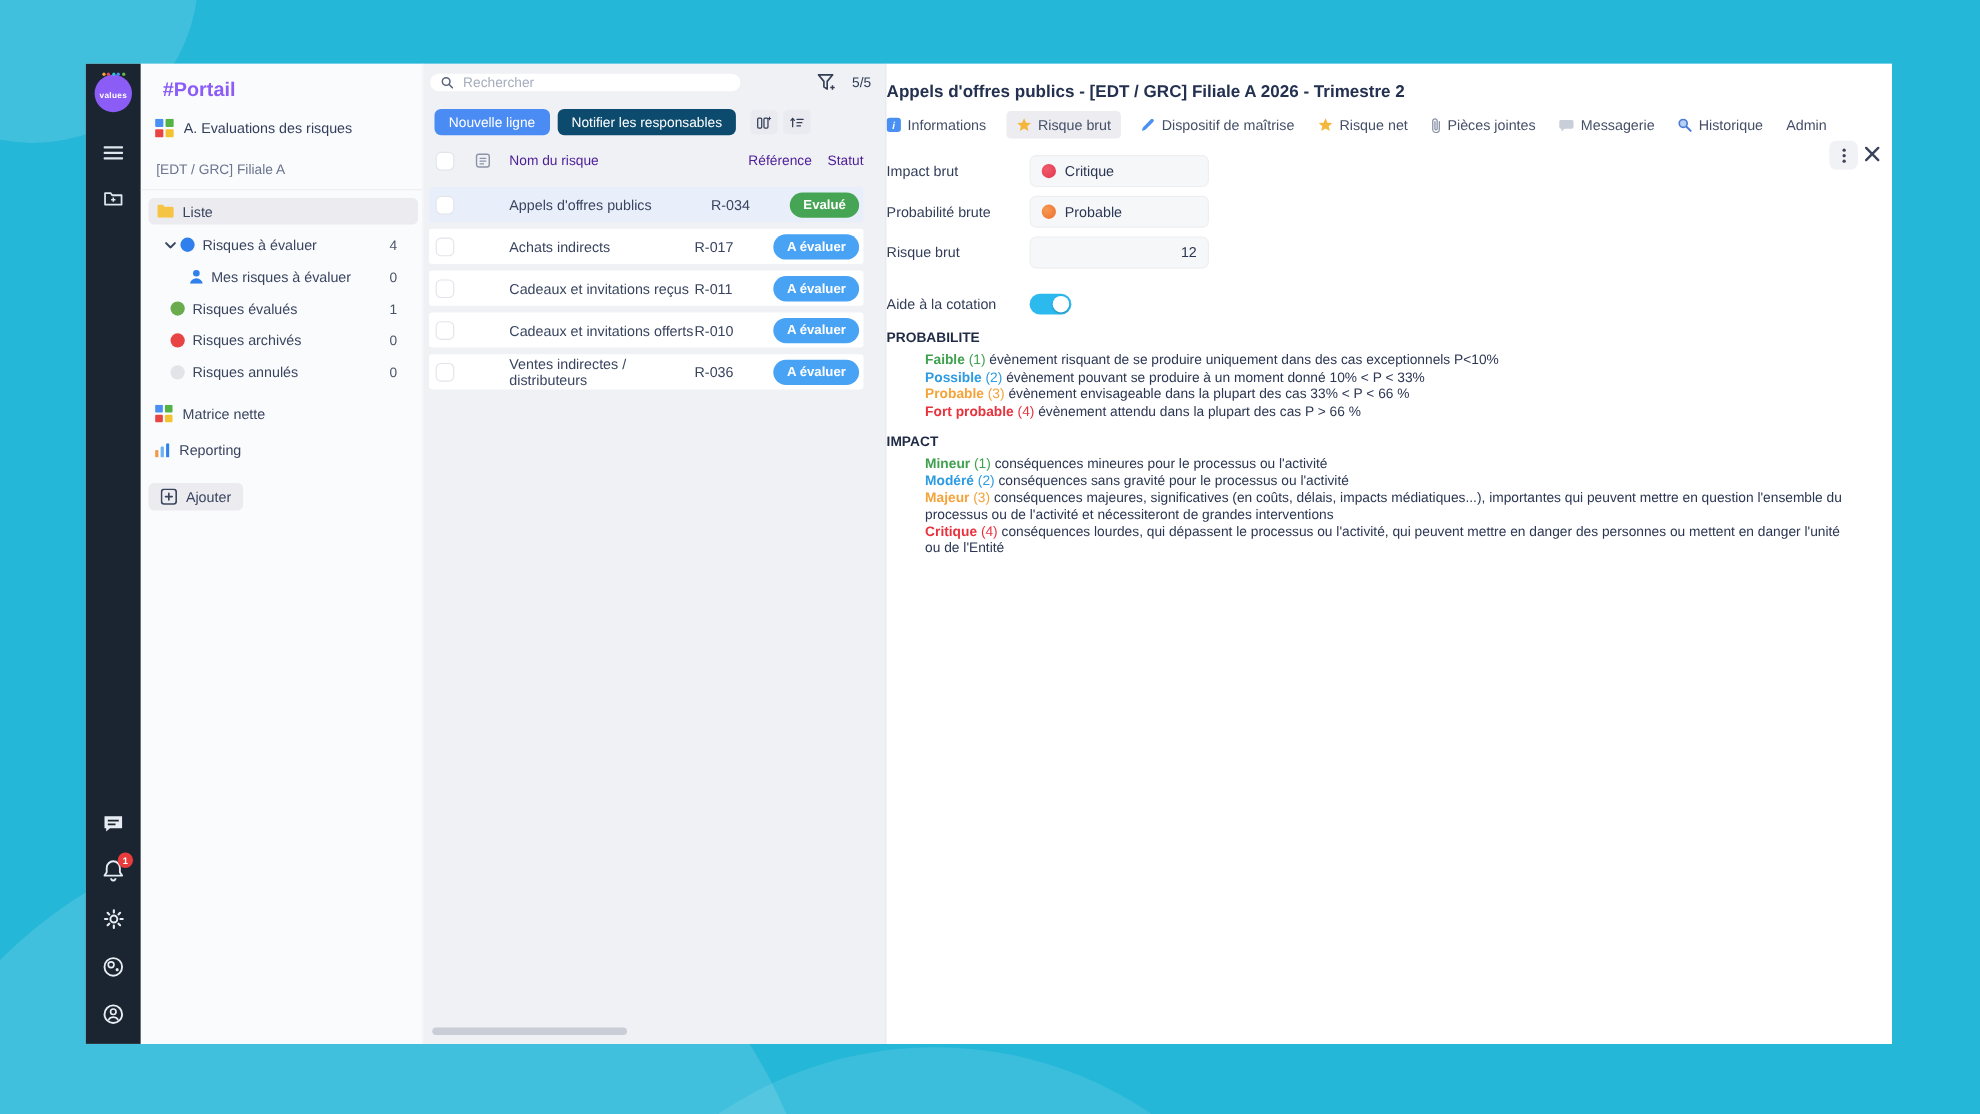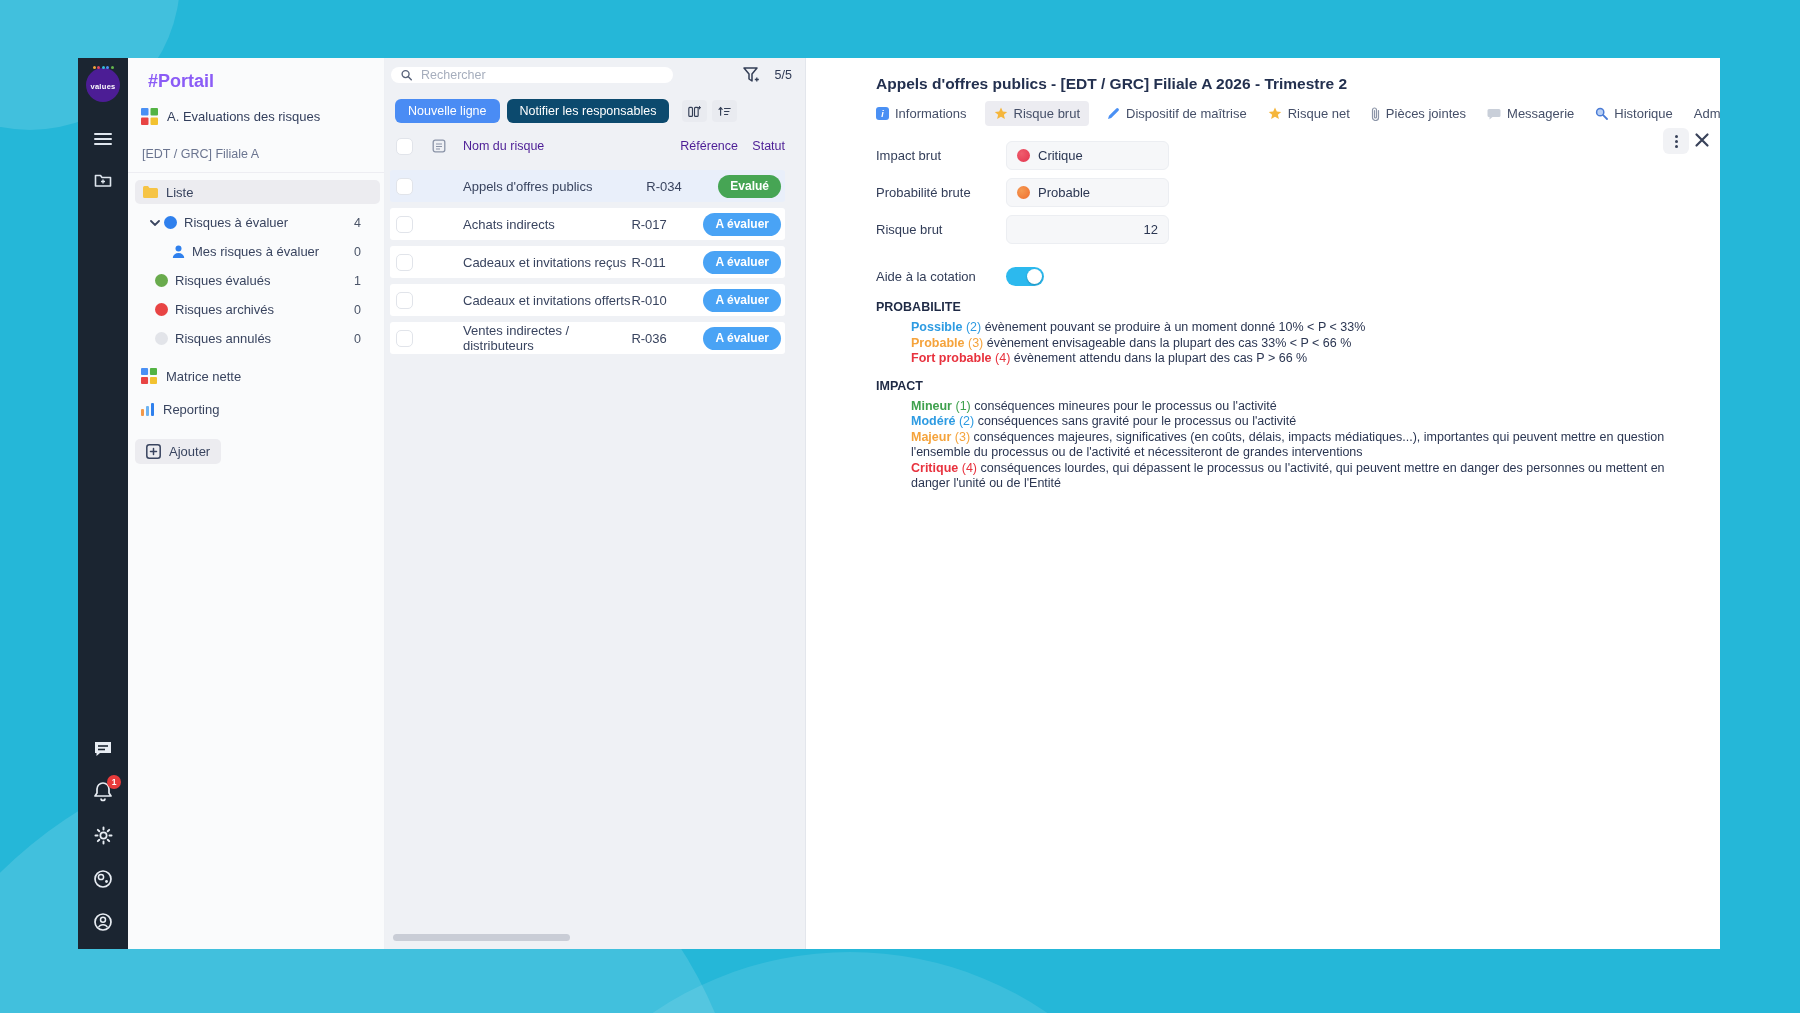--- a/index.html
+++ b/index.html
@@ -7,21 +7,21 @@
          font-family:"Liberation Sans",sans-serif;-webkit-font-smoothing:antialiased;}
   .bg-c{position:absolute;border-radius:50%;background:rgba(255,255,255,.13);}
   .c1{width:880px;height:880px;left:-130px;top:745px;}
   .c2{width:300px;height:300px;left:-120px;top:-170px;}
   .c3{width:700px;height:700px;left:500px;top:952px;background:rgba(255,255,255,.10);}
 
   .window{position:absolute;left:78px;top:58px;width:1642px;height:891px;background:#fff;display:flex;}
 
   
   .rail{width:50px;background:#1b2531;display:flex;flex-direction:column;align-items:center;flex-shrink:0;}
-  .logo{margin-top:10px;width:34px;height:34px;border-radius:50%;background:#4c1d95;display:flex;
+  .logo{margin-top:10px;width:34px;height:34px;border-radius:50%;background:#8b5cf6;display:flex;
         flex-direction:column;align-items:center;justify-content:center;gap:14px;}
   .logo-dots{display:flex;gap:1.5px;}
   .logo-dots i{width:3px;height:3px;border-radius:50%;display:block;}
   .logo-text{color:#fff;font-size:7.5px;font-weight:700;letter-spacing:.3px;line-height:8px;}
   .logo-sub{width:12px;height:1px;background:#5a6470;}
   .rail-top{display:flex;flex-direction:column;align-items:center;gap:26px;margin-top:30px;}
   .rail-bottom{margin-top:auto;display:flex;flex-direction:column;align-items:center;gap:23px;margin-bottom:17px;}
   .rail-ic{position:relative;display:flex;align-items:center;justify-content:center;cursor:pointer;}
   .badge{position:absolute;top:-6px;right:-8px;width:14px;height:14px;border-radius:50%;background:#e83b3b;
          color:#fff;font-size:8.5px;font-weight:700;display:flex;align-items:center;justify-content:center;}
@@ -80,21 +80,21 @@
   .rowi{height:32px;margin-bottom:6px;background:#fff;border-radius:3px;display:flex;align-items:center;
         font-size:13px;color:#39445f;cursor:pointer;}
   .rowi.selected{background:#e9effa;}
   .pill{margin-left:auto;margin-right:4px;padding:0 12px;height:23px;display:flex;align-items:center;
         border-radius:12px;color:#fff;font-size:12px;font-weight:600;}
   .pill-green{background:#46a554;}
   .pill-blue{background:#49a3f5;}
   .hscroll{position:absolute;left:8px;bottom:8px;width:177px;height:7px;border-radius:4px;background:#c9cdd6;cursor:pointer;}
 
   
-  .detail{flex:1;background:#fff;position:relative;padding-left:22px;box-sizing:border-box;overflow:hidden;margin-left:48px;}
+  .detail{flex:1;background:#fff;position:relative;box-sizing:border-box;overflow:hidden;}
   .d-title{margin:17px 0 0 0;font-size:15.5px;font-weight:700;color:#23304f;}
   .d-kebab{position:absolute;top:70px;right:31px;width:26px;height:26px;border-radius:6px;background:#f1f2f5;
            display:flex;flex-direction:column;align-items:center;justify-content:center;gap:2px;cursor:pointer;}
   .d-kebab i{width:3px;height:3px;border-radius:50%;background:#39425a;display:block;}
   .d-close{position:absolute;top:74px;right:10px;cursor:pointer;display:flex;}
   .tabs{display:flex;align-items:center;gap:21px;margin-top:13px;font-size:13px;color:#454f68;}
   .tab{display:flex;align-items:center;gap:6px;cursor:pointer;white-space:nowrap;}
   .tab.active{background:#ececf1;border-radius:4px;padding:5px 9px;margin:-5px -3px;}
   .info-ic{width:13px;height:13px;border-radius:3px;background:#4a90f4;color:#fff;font-size:9px;font-weight:700;
            display:flex;align-items:center;justify-content:center;font-style:italic;}
@@ -468,20 +468,25 @@
       <div class="toggle-row">
         <span class="f-label">Aide à la cotation</span>
         <span class="toggle">
             <span class="knob"></span>
           </span>
       </div>
 
       <div class="help">
         <h4>PROBABILITE</h4>
         <ul>
+          <li>
+            <span class="hl-name c-green">Faible</span>
+            <span class="c-green">(1)</span>
+            <span>évènement risquant de se produire uniquement dans des cas exceptionnels P&lt;10%</span>
+          </li>
           <li>
             <span class="hl-name c-blue">Possible</span>
             <span class="c-blue">(2)</span>
             <span>évènement pouvant se produire à un moment donné 10% &lt; P &lt; 33%</span>
           </li>
           <li>
             <span class="hl-name c-orange">Probable</span>
             <span class="c-orange">(3)</span>
             <span>évènement envisageable dans la plupart des cas 33% &lt; P &lt; 66 %</span>
           </li>

